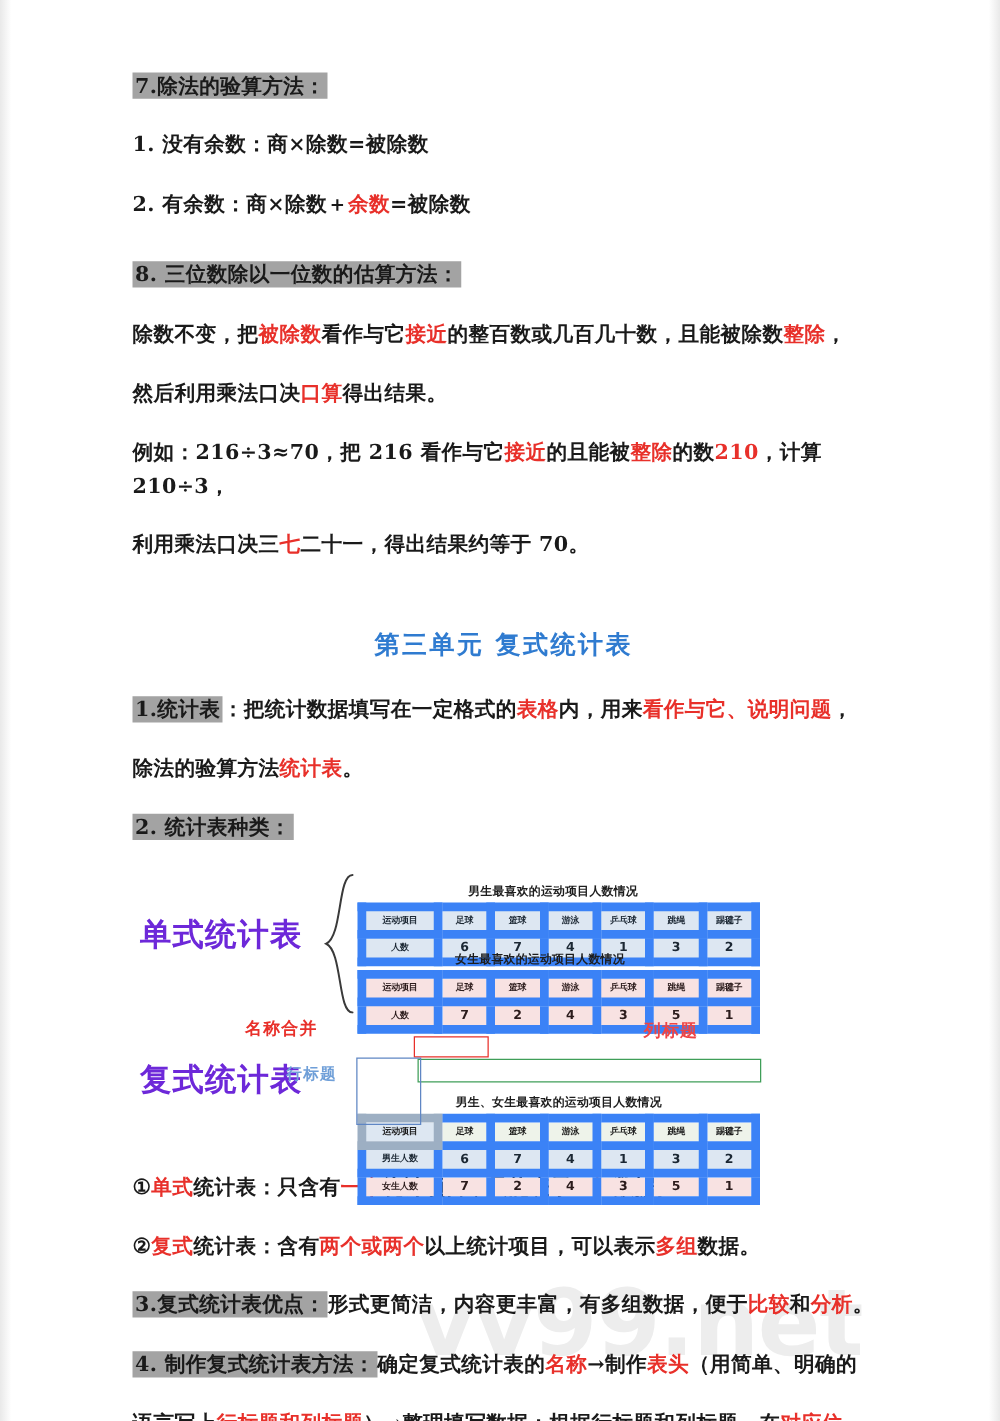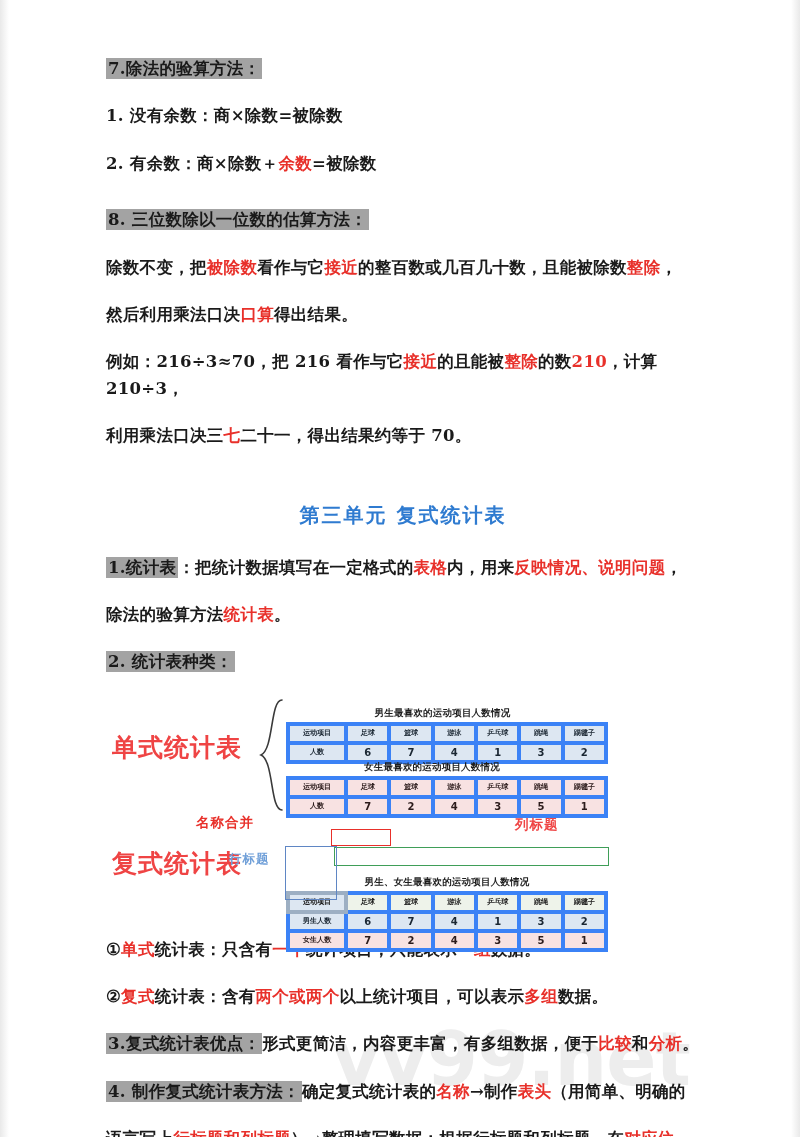--- a/index.html
+++ b/index.html
@@ -83,21 +83,21 @@
     position: relative;
     height: 238px;
     margin: 4px 0 10px 0;
   }
   .big-label {
     position: absolute;
     font-family: "DejaVu Sans", "Liberation Sans", sans-serif;
     font-weight: 700;
     font-size: 25px;
     letter-spacing: 1px;
-    color: #ef4444;
+    color: #6d28d9;
   }
   #label-single   { left: 6px;  top: 42px; }
   #label-compound { left: 6px;  top: 158px; }
 
   .brace {
     position: absolute;
     left: 152px;
     top: 10px;
     width: 26px;
     height: 112px;
@@ -114,21 +114,21 @@
     margin-bottom: 2px;
     white-space: nowrap;
   }
   table.stat {
     border-collapse: collapse;
     table-layout: fixed;
     font-family: "DejaVu Sans", "Liberation Sans", sans-serif;
     font-size: 9px;
   }
   table.stat td {
-    border: 4px solid #3b82f6;
+    border: 7px solid #3b82f6;
     height: 15px;
     text-align: center;
     vertical-align: middle;
     padding: 0 1px;
     white-space: nowrap;
     overflow: hidden;
   }
   table.stat td.head { font-size: 7.2px; font-weight: 600; letter-spacing: -.2px; }
   table.stat td.num  { font-size: 10px; font-weight: 700; }
   table.stat td.rowhead { font-size: 7.2px; font-weight: 600; }
@@ -195,21 +195,21 @@
       <span>例如：216÷3≈70，把 216 看作与它</span><span class="redb">接近</span><span>的且能被</span><span class="redb">整除</span><span>的数</span><span class="red">210</span><span>，计算 210÷3，</span>
     </p>
 
     <p class="line">
       <span>利用乘法口决三</span><span class="redb">七</span><span>二十一，得出结果约等于 70。</span>
     </p>
 
     <h2 class="section-title">第三单元  复式统计表</h2>
 
     <p class="line">
-      <span class="hl">1.统计表</span><span>：把统计数据填写在一定格式的</span><span class="redb">表格</span><span>内，用来</span><span class="redb">反映情况、说明问题</span><span>，</span>
+      <span class="hl">1.统计表</span><span>：把统计数据填写在一定格式的</span><span class="redb">表格</span><span>内，用来</span><span class="redb">看作与它、说明问题</span><span>，</span>
     </p>
 
     <p class="line">
       <span>除法的验算方法</span><span class="redb">统计表</span><span>。</span>
     </p>
 
     <p class="line tight">
       <span class="hl">2. 统计表种类：</span>
     </p>
 

